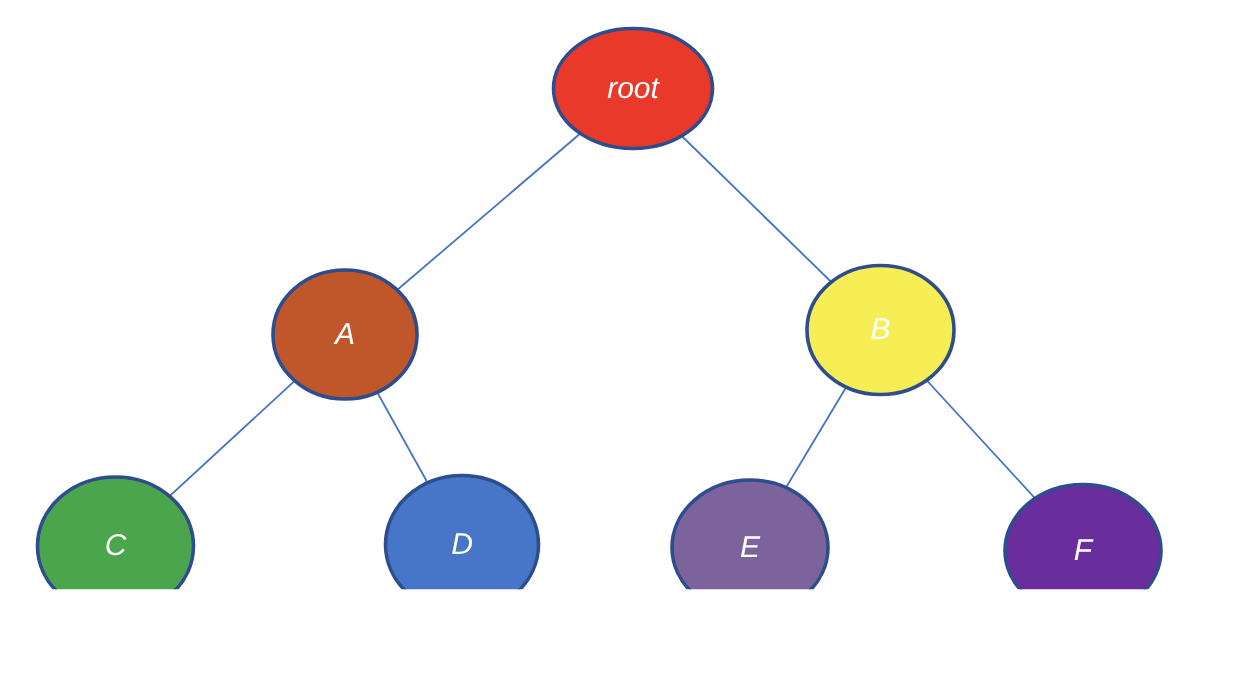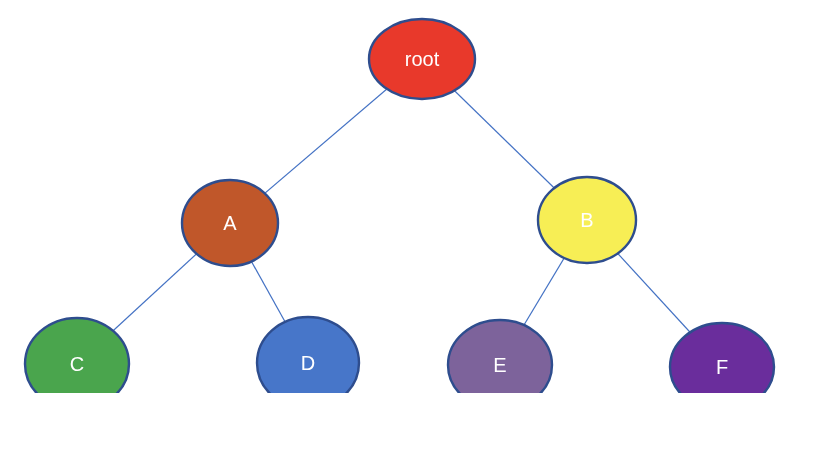--- a/index.html
+++ b/index.html
@@ -7,20 +7,21 @@
     padding: 0;
     background: #ffffff;
     font-family: "Liberation Sans", sans-serif;
   }
   .stage {
     position: relative;
     width: 834px;
     height: 393px;
     background: #ffffff;
     overflow: hidden;
+    font-style: italic;
   }
   svg {
     display: block;
     width: 834px;
     height: 449px;
   }
   .node-ellipse {
     cursor: pointer;
   }
   .node-label {

